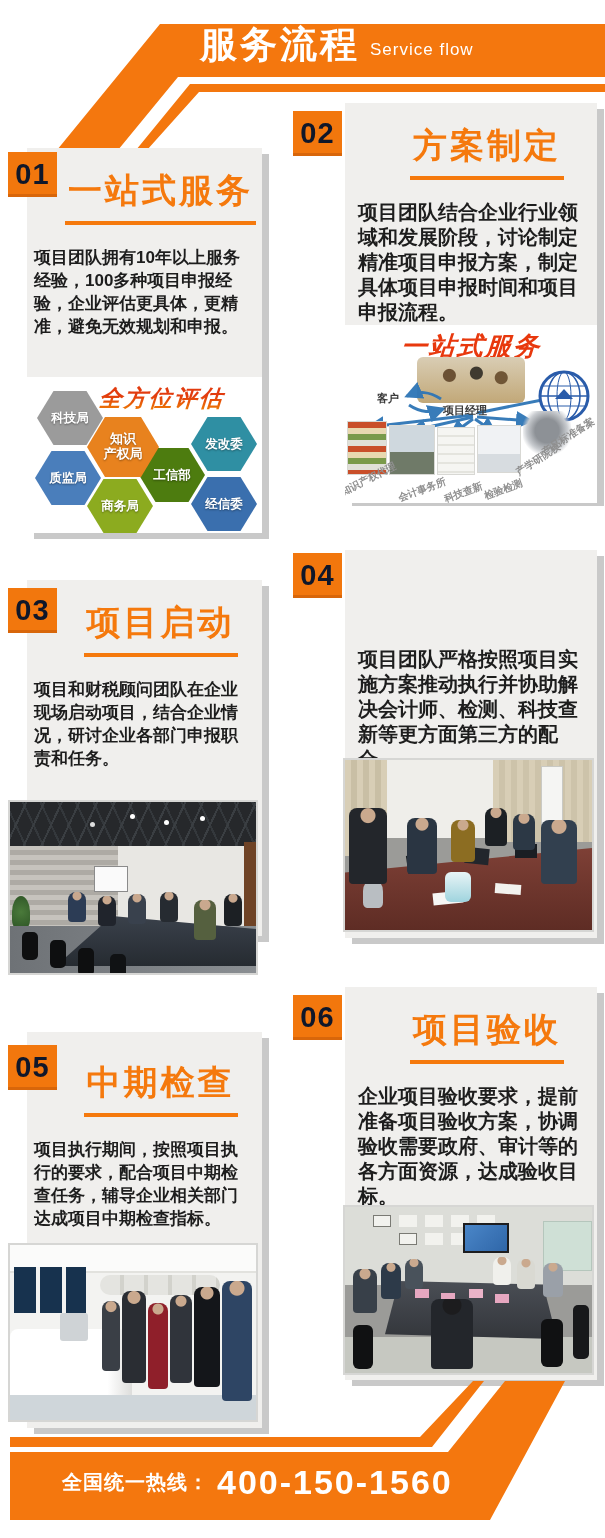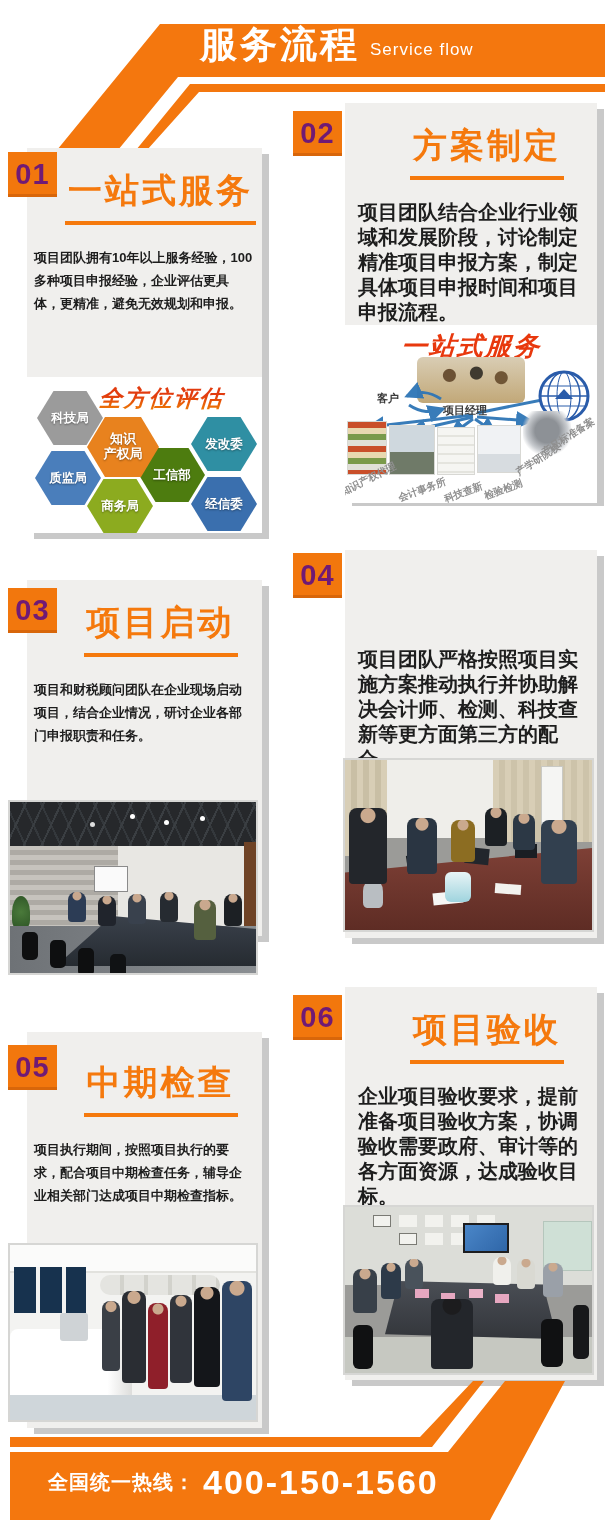--- a/index.html
+++ b/index.html
@@ -9,30 +9,30 @@
   .abs{position:absolute;}
 
   
   .ribbon-svg{position:absolute;left:0;display:block;}
   .hdr-text{position:absolute;left:200px;top:26px;display:flex;align-items:flex-end;gap:10px;color:#fff;}
   .hdr-title{font-size:37px;font-weight:800;letter-spacing:3px;line-height:1;}
   .hdr-sub{font-size:17px;font-weight:400;letter-spacing:1px;margin-bottom:3px;}
 
   
   .card{position:absolute;background:#f0efed;box-shadow:7px 6px 0 #c9c9c9;}
-  .badge{position:absolute;top:8px;width:49px;height:45px;background:#f2770d;color:#701a75;
+  .badge{position:absolute;top:8px;width:49px;height:45px;background:#f2770d;color:#0f172a;
          font-size:29px;font-weight:800;line-height:45px;text-align:center;letter-spacing:1px;
          border-bottom:3px solid #d8660a;}
   .card.left .badge{left:-19px;}
   .card.right .badge{left:-52px;}
   .card-title{position:absolute;top:20px;left:36px;right:4px;text-align:center;}
   .card-title span{display:inline-block;color:#f5790d;font-size:34px;font-weight:800;letter-spacing:3px;
                    border-bottom:4px solid #f5790d;padding:0 3px 7px;}
   .card-body{position:absolute;margin:0;color:#1d1d1d;font-weight:700;text-align:left;}
-  .card.left  .card-body{top:98px;left:7px;right:8px;font-size:13px;line-height:23px;}
+  .card.left  .card-body{top:98px;left:7px;right:8px;font-size:17px;line-height:23px;}
   .card.right .card-body{top:97px;left:13px;right:13px;font-size:20px;line-height:25px;}
 
   .img-box{position:absolute;background:#fff;z-index:2;overflow:hidden;}
 
   
   .diag-title1{position:absolute;top:6px;left:40px;right:6px;text-align:center;
     font-size:23px;font-weight:800;font-style:italic;letter-spacing:2px;color:#e8420a;
     background:linear-gradient(180deg,#e23b0e 40%,#f08a00);-webkit-background-clip:text;background-clip:text;
     -webkit-text-fill-color:transparent;transform:skewX(-4deg);}
   .hex{position:absolute;width:66px;height:54px;color:#fff;font-size:12.5px;font-weight:700;line-height:1.15;
@@ -48,21 +48,21 @@
   .thumb{position:absolute;border:1px solid #d8d8d4;}
   .seal{position:absolute;}
 
   
   .photo{position:absolute;border:2px solid #d6d6d4;overflow:hidden;background:#9b9b98;z-index:2;}
   .photo span{position:absolute;display:block;}
   .person{border-radius:8px 8px 4px 4px;}
 
   
   .ftr-text{position:absolute;left:48px;top:1463px;display:flex;align-items:center;gap:8px;color:#fff;z-index:3;}
-  .ftr-label{font-size:20px;font-weight:700;letter-spacing:1px;}
+  .ftr-label{font-size:20px;font-weight:700;letter-spacing:1px;margin-left:14px;}
   .ftr-number{font-size:34px;font-weight:800;letter-spacing:2px;}
 </style>
 </head>
 <body>
 
 <div id="page">
 
   <svg class="ribbon-svg" style="top:0" width="605" height="160" viewBox="0 0 605 160">
     <polygon points="160,24 605,24 605,77 178,77 118,150 57,150" fill="#f4770e"></polygon>
     <polygon points="190,84 605,84 605,92 199,92 147,150 136,150" fill="#f4770e"></polygon>

